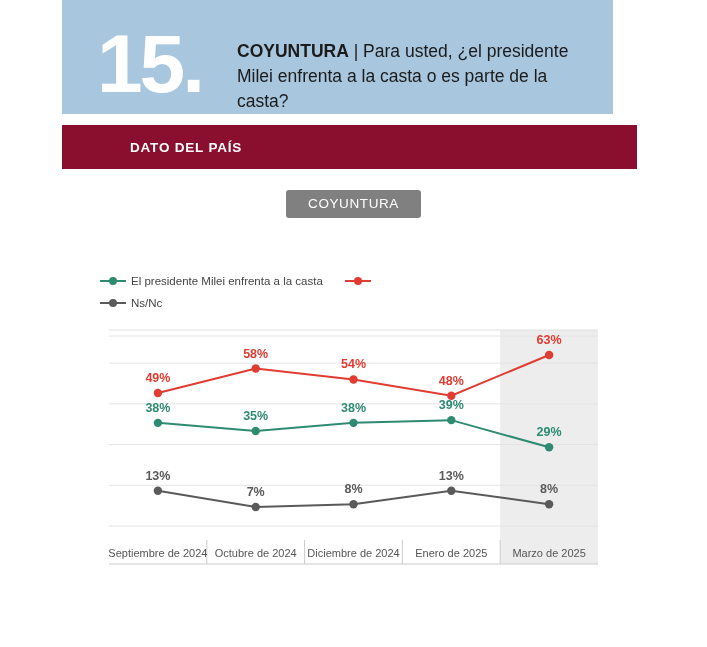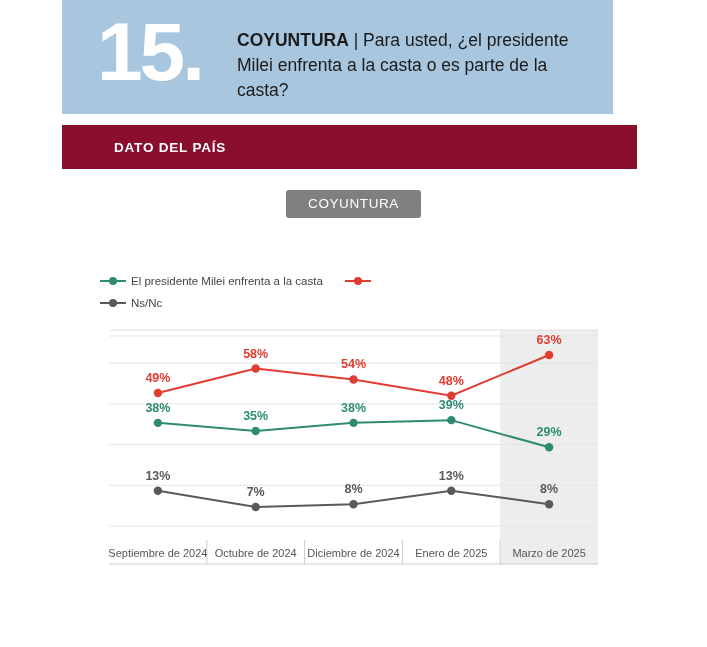--- a/index.html
+++ b/index.html
@@ -17,21 +17,21 @@
 
   
   .header {
     position: absolute;
     left: 62px;
     top: 0;
     width: 551px;
     height: 114px;
     background: #a8c6de;
     display: flex;
-    align-items: flex-start;
+    align-items: flex-end;
   }
   .qnum {
     width: 175px;
     flex: 0 0 175px;
     color: #ffffff;
     font-size: 82px;
     font-weight: bold;
     line-height: 100px;
     text-align: center;
     letter-spacing: -3px;
@@ -57,24 +57,25 @@
     left: 62px;
     top: 125px;
     width: 575px;
     height: 44px;
     background: #8a0e2e;
     color: #ffffff;
     display: flex;
     align-items: center;
   }
   .band-label {
-    padding-left: 52px;
+    padding-left: 32px;
     font-size: 13.5px;
     font-weight: bold;
     letter-spacing: 0.8px;
+    margin-left: 36px;
   }
 
   
   .pill-row {
     position: absolute;
     left: 0;
     top: 190px;
     width: 707px;
     display: flex;
     justify-content: center;

